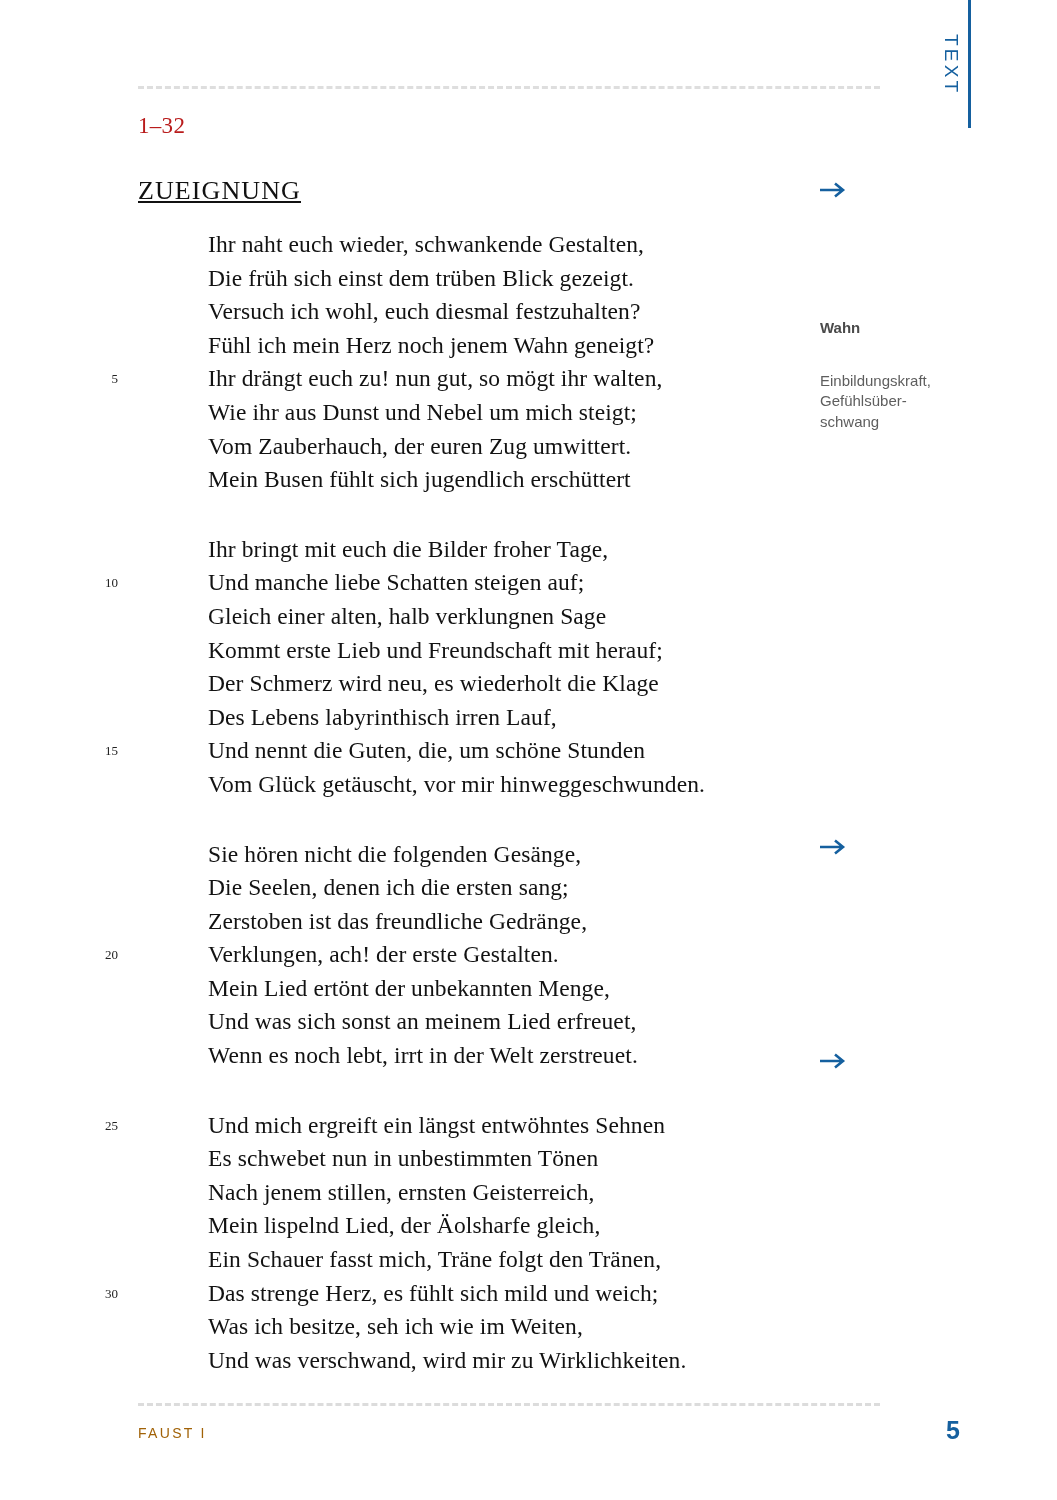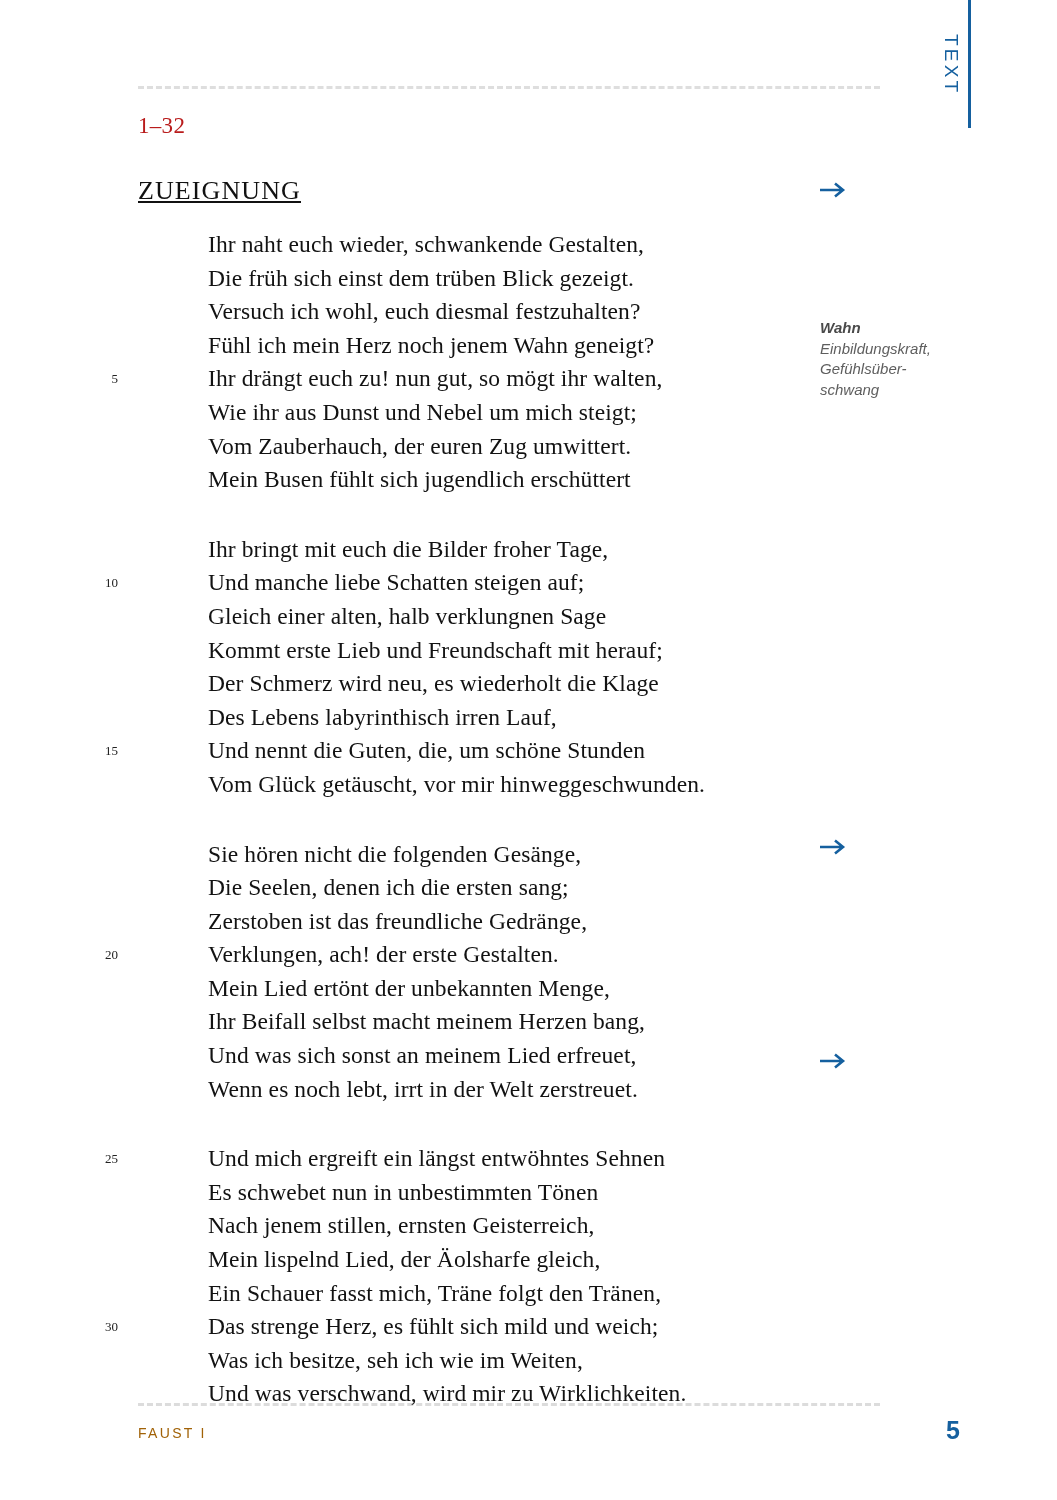--- a/index.html
+++ b/index.html
@@ -112,28 +112,27 @@
   
   .gloss {
     position: absolute;
     left: 820px;
     top: 318px;
     width: 190px;
     font-family: "Liberation Sans", "DejaVu Sans", sans-serif;
     font-size: 15px;
     line-height: 20.5px;
     color: #5e5e5e;
-    font-style: italic;
   }
   .gloss-term {
     font-weight: bold;
     color: #4a4a4a;
     display: block;
   }
-  .gloss-def { display: block; }
+  .gloss-def { display: block; margin-top: 32px; }
 
   .arrow {
     position: absolute;
     left: 820px;
     width: 34px;
     height: 22px;
     color: #15609f;
     font-family: "DejaVu Sans", sans-serif;
     font-size: 23px;
     line-height: 22px;
@@ -196,21 +195,20 @@
         <div class="vline"><span class="vnum"></span><span class="vtext">Des Lebens labyrinthisch irren Lauf,</span></div>
         <div class="vline"><span class="vnum">15</span><span class="vtext">Und nennt die Guten, die, um schöne Stunden</span></div>
         <div class="vline"><span class="vnum"></span><span class="vtext">Vom Glück getäuscht, vor mir hinweggeschwunden.</span></div>
       </div>
       <div class="stanza">
         <div class="vline"><span class="vnum"></span><span class="vtext">Sie hören nicht die folgenden Gesänge,</span></div>
         <div class="vline"><span class="vnum"></span><span class="vtext">Die Seelen, denen ich die ersten sang;</span></div>
         <div class="vline"><span class="vnum"></span><span class="vtext">Zerstoben ist das freundliche Gedränge,</span></div>
         <div class="vline"><span class="vnum">20</span><span class="vtext">Verklungen, ach! der erste Gestalten.</span></div>
         <div class="vline"><span class="vnum"></span><span class="vtext">Mein Lied ertönt der unbekannten Menge,</span></div>
-        <div class="vline"><span class="vnum"></span><span class="vtext">Ihr Beifall selbst macht meinem Herzen bang,</span></div>
         <div class="vline"><span class="vnum"></span><span class="vtext">Und was sich sonst an meinem Lied erfreuet,</span></div>
         <div class="vline"><span class="vnum"></span><span class="vtext">Wenn es noch lebt, irrt in der Welt zerstreuet.</span></div>
       </div>
       <div class="stanza">
         <div class="vline"><span class="vnum">25</span><span class="vtext">Und mich ergreift ein längst entwöhntes Sehnen</span></div>
         <div class="vline"><span class="vnum"></span><span class="vtext">Es schwebet nun in unbestimmten Tönen</span></div>
         <div class="vline"><span class="vnum"></span><span class="vtext">Nach jenem stillen, ernsten Geisterreich,</span></div>
         <div class="vline"><span class="vnum"></span><span class="vtext">Mein lispelnd Lied, der Äolsharfe gleich,</span></div>
         <div class="vline"><span class="vnum"></span><span class="vtext">Ein Schauer fasst mich, Träne folgt den Tränen,</span></div>
         <div class="vline"><span class="vnum">30</span><span class="vtext">Das strenge Herz, es fühlt sich mild und weich;</span></div>

